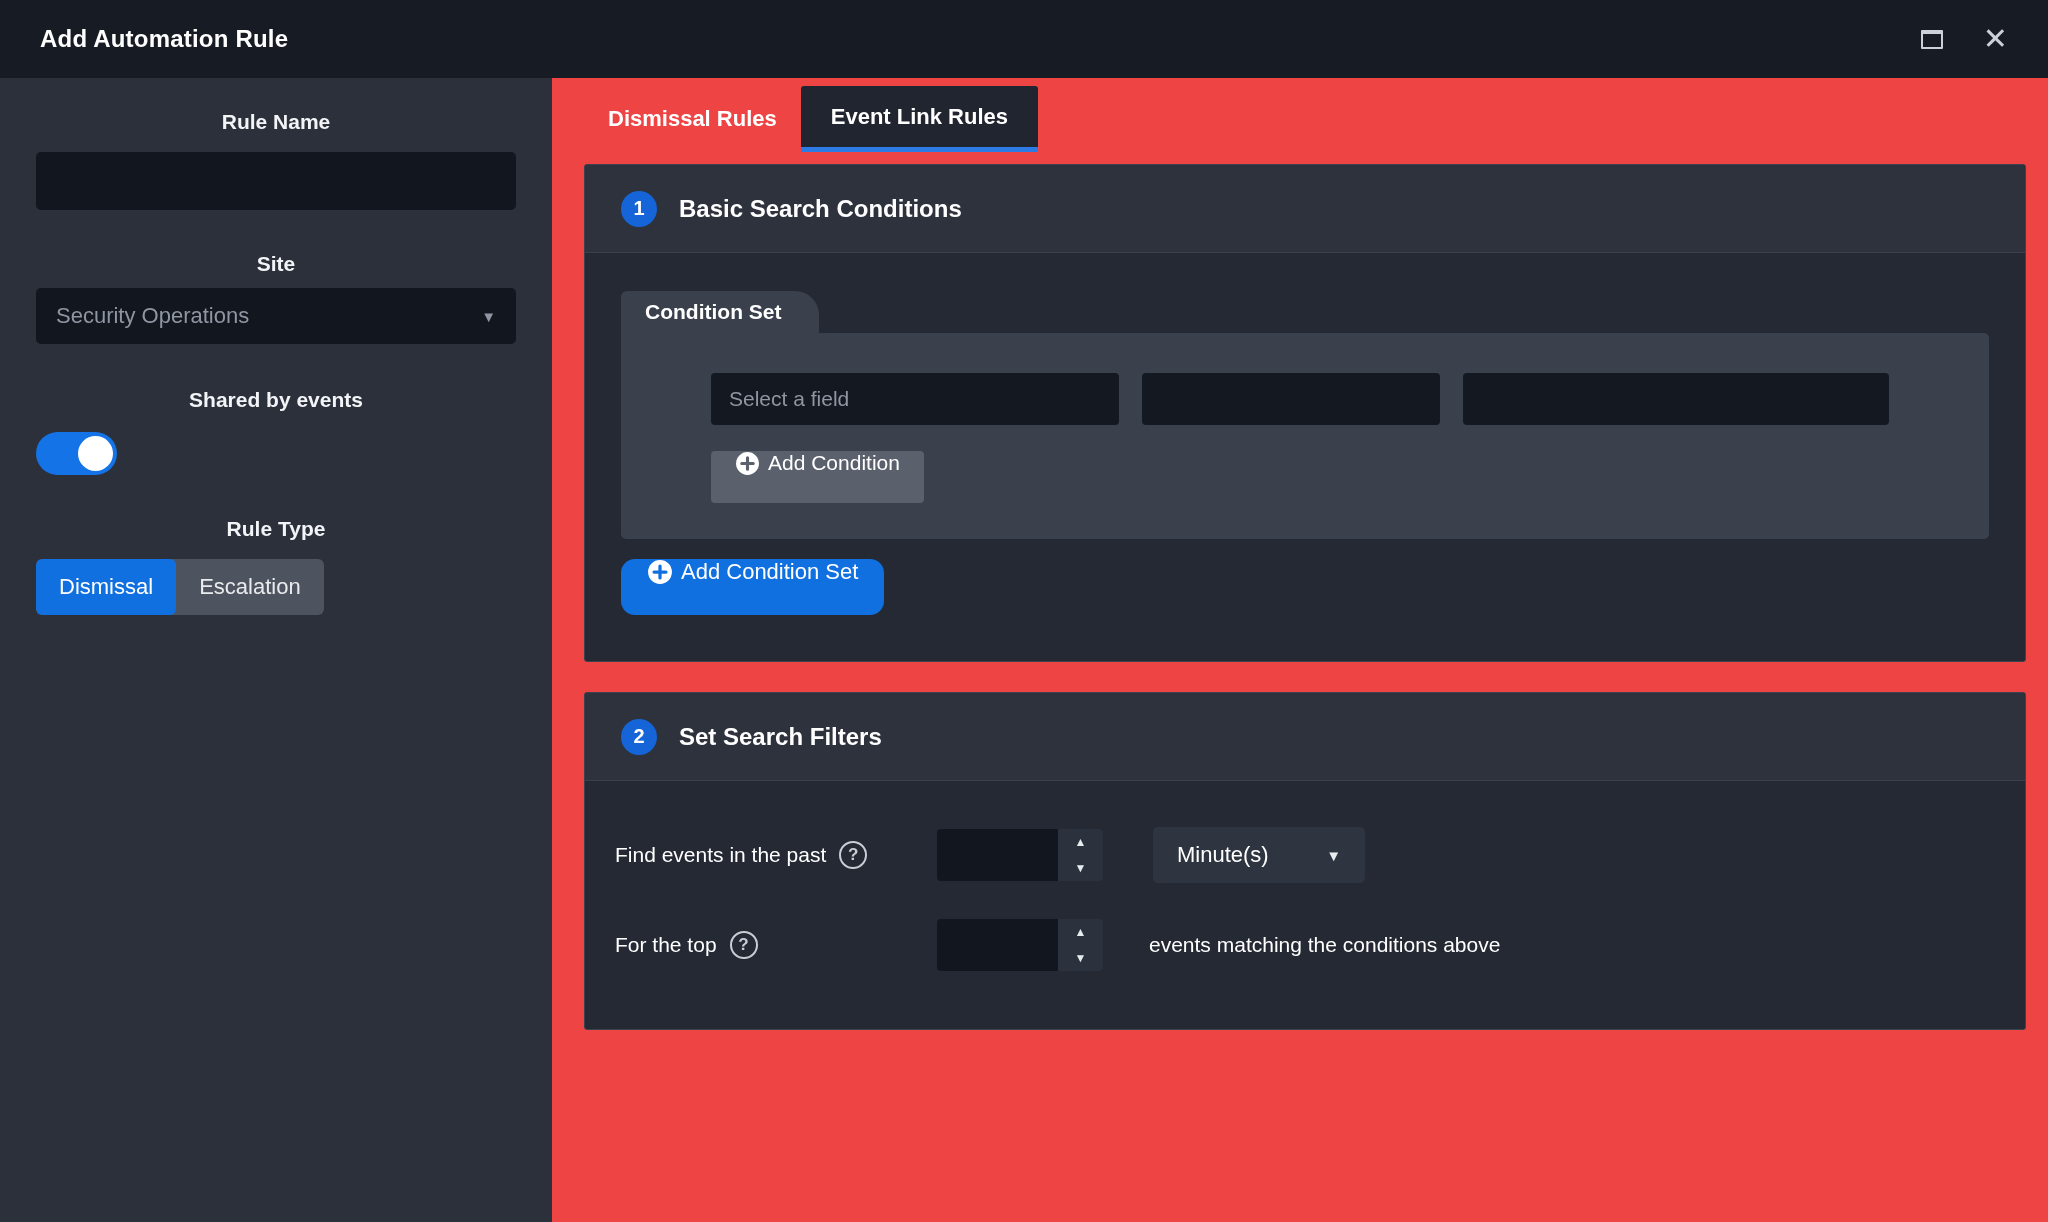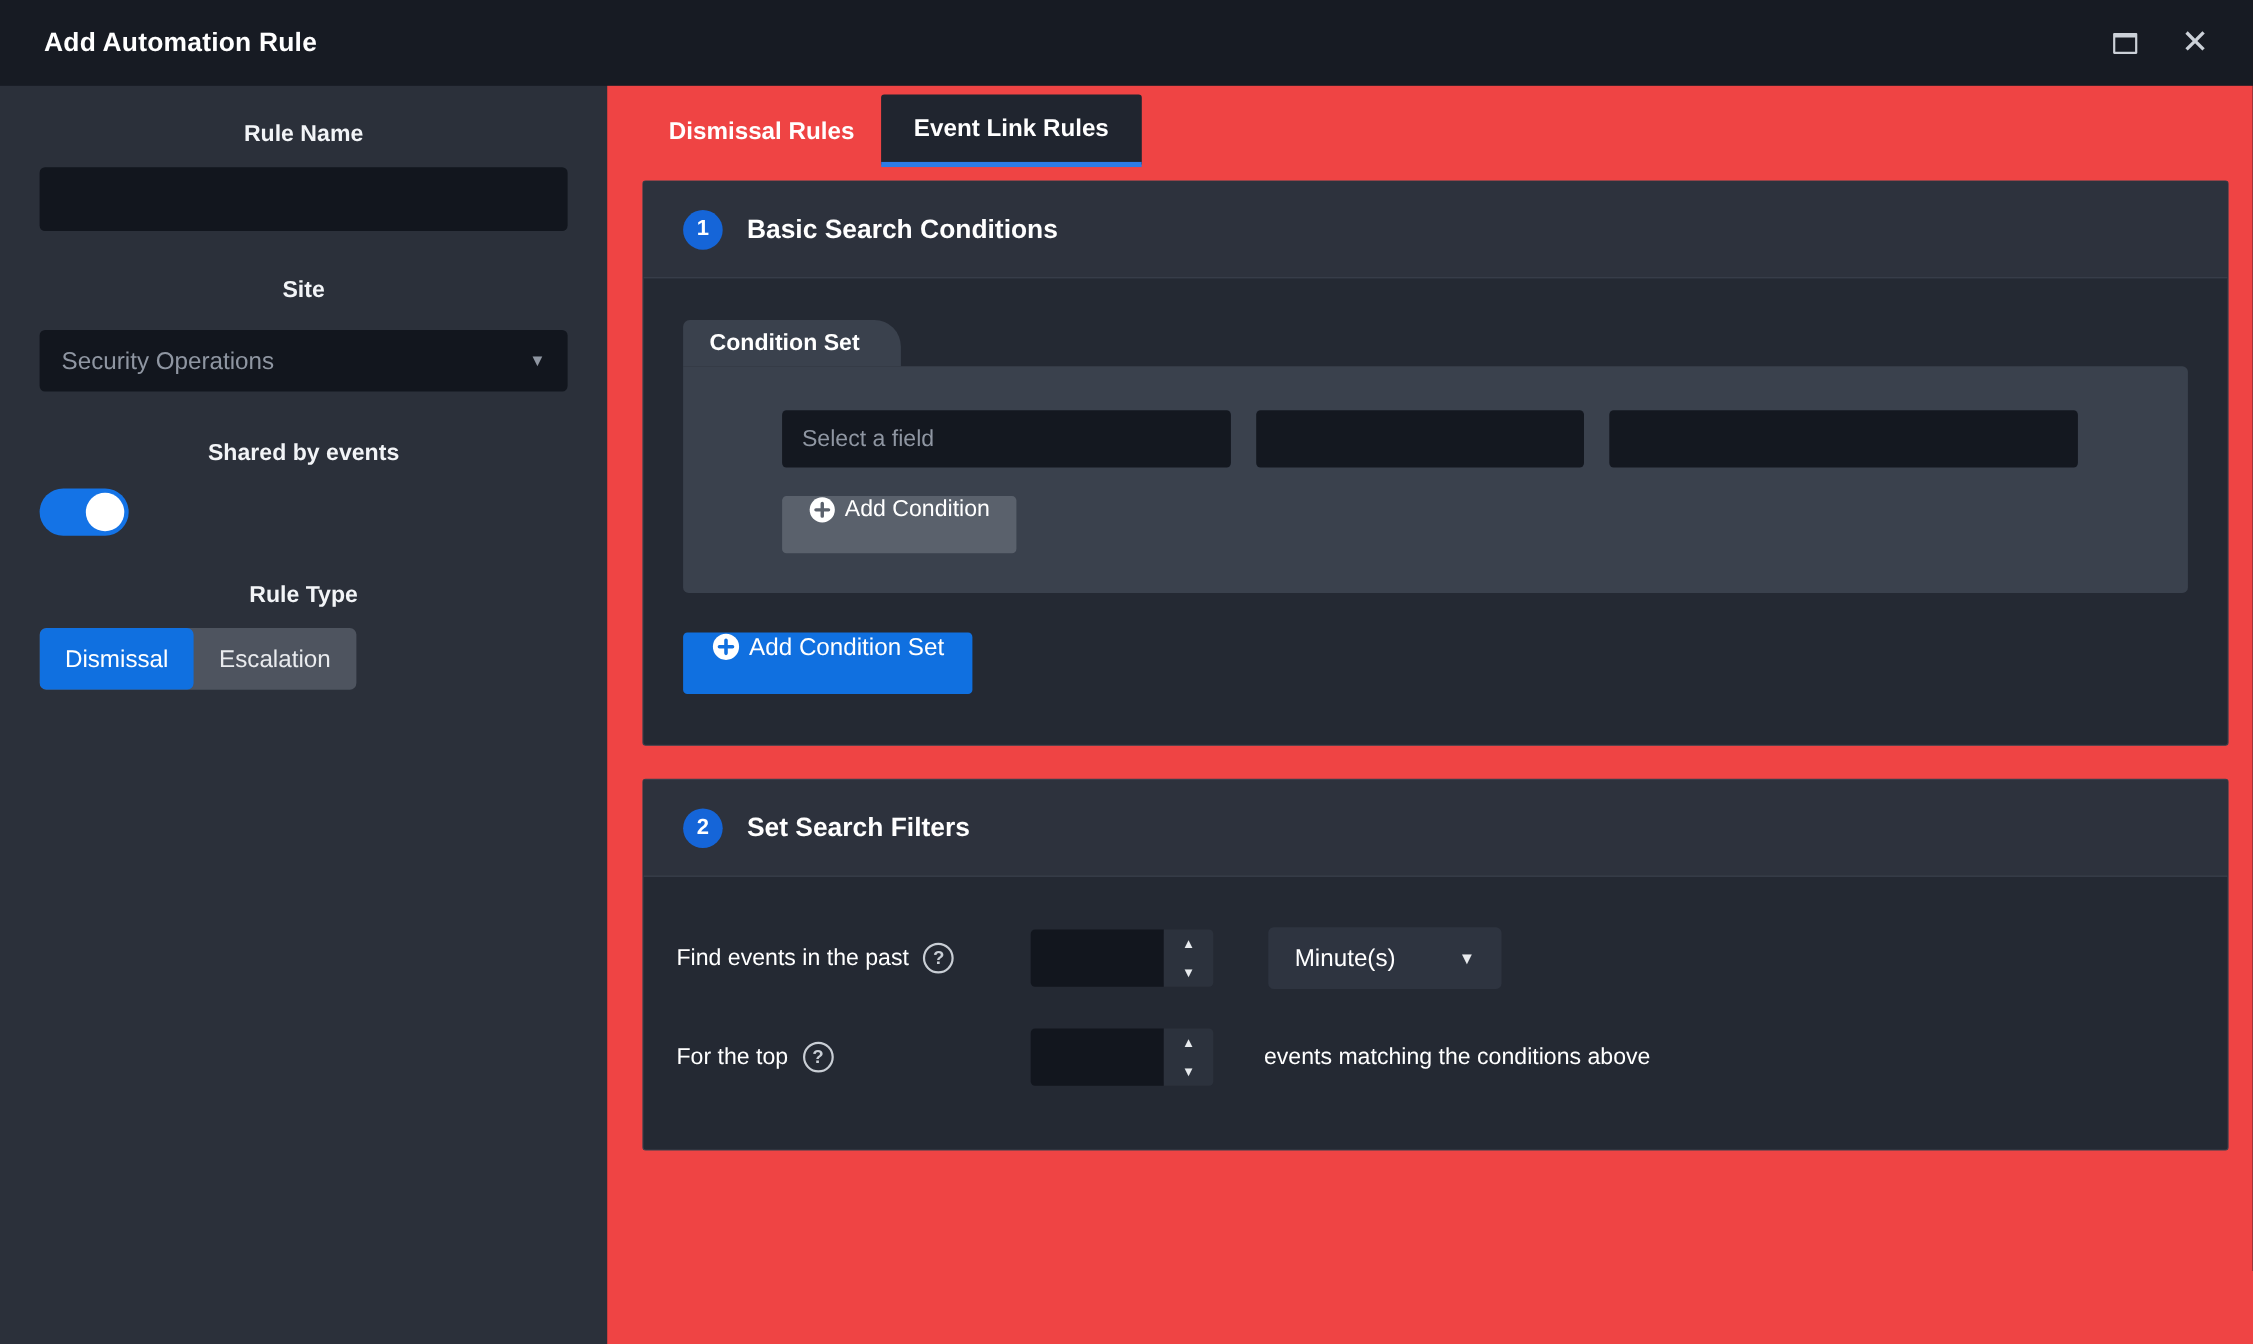--- a/index.html
+++ b/index.html
@@ -16,21 +16,21 @@
   .close-icon { font-size:30px; line-height:1; color:#ccd1d8; cursor:pointer; }
 
   
   .app-body { flex:1; display:flex; min-height:0; }
 
   
   .sidebar { width:552px; flex:0 0 auto; background:#2b303a; padding:32px 36px; }
   .side-label { font-size:21px; font-weight:bold; color:#f2f4f7;text-align:center; }
   .rule-name-input { display:block; width:100%; height:58px; margin-top:18px; background:#12161e; border:none; border-radius:5px; color:#fff; font-size:22px; padding:0 18px; outline:none; }
   .site-label { margin-top:42px; }
-  .site-select { height:56px; margin-top:24px; background:#12161e; border-radius:5px; display:flex; align-items:center; padding:0 20px; cursor:pointer; }
+  .site-select { height:56px; margin-top:12px; background:#12161e; border-radius:5px; display:flex; align-items:center; padding:0 20px; cursor:pointer; }
   .site-select-value { color:#8f96a2; font-size:22px; }
   .select-caret { margin-left:auto; color:#8f96a2; font-size:15px; }
   .shared-label { margin-top:44px; }
   .toggle { margin-top:20px; width:81px; height:43px; border-radius:22px; background:#1473e6; position:relative; cursor:pointer; }
   .toggle-knob { position:absolute; top:4px; right:4px; width:35px; height:35px; border-radius:50%; background:#fff; }
   .rule-type-label { margin-top:42px; }
   .segmented { margin-top:18px; display:inline-flex; background:#4e545f; border-radius:6px; overflow:hidden; }
   .segment { height:56px; display:flex; align-items:center; padding:0 23px; font-size:22px; color:#e9ebee; cursor:pointer; background:transparent; border:none; }
   .segment.active { background:#1070e0; border-radius:6px; color:#fff; }
 
@@ -53,21 +53,21 @@
   .cond-panel { background:#3a414d; border-radius:0 5px 5px 5px; padding:40px 100px 36px 90px; }
   .cond-inputs { display:flex; gap:23px; }
   .cond-input { height:52px; background:#141820; border:none; border-radius:4px; color:#fff; font-size:21px; padding:0 18px; outline:none; }
   .cond-input::placeholder { color:#8f96a2; }
   .cond-input.field { width:408px; }
   .cond-input.operator { width:298px; }
   .cond-input.value { width:426px; }
 
   .btn { display:inline-flex; align-items:flex-start; gap:8px; border:none; border-radius:4px; color:#fff; cursor:pointer; }
   .add-condition-btn { margin-top:26px; height:52px; padding:0 24px; background:#5a616c; font-size:21px; }
-  .add-condition-set-btn { margin-top:36px; height:56px; padding:0 26px; background:#1070e0; border-radius:4px; font-size:22px; }
+  .add-condition-set-btn { margin-top:20px; height:56px; padding:0 26px; background:#1070e0; border-radius:14px; font-size:22px; }
   .plus-circle-icon { display:flex; }
 
   .panel2-body { padding:46px 36px 58px 30px; }
   .filter-row { display:flex; align-items:center;gap:20px; }
   .filter-row + .filter-row { margin-top:36px; }
   .filter-label-group { width:302px; display:flex; align-items:center; gap:13px; flex:0 0 auto; }
   .filter-label { font-size:21px; color:#fff; }
   .q-icon { width:28px; height:28px; border:2px solid #c9ced5; border-radius:50%; color:#c9ced5; font-size:17px; font-weight:bold; display:flex; align-items:center; justify-content:center; flex:0 0 auto; cursor:pointer; }
 
   .spin-input { display:flex; height:52px; width:166px; flex:0 0 auto; }

